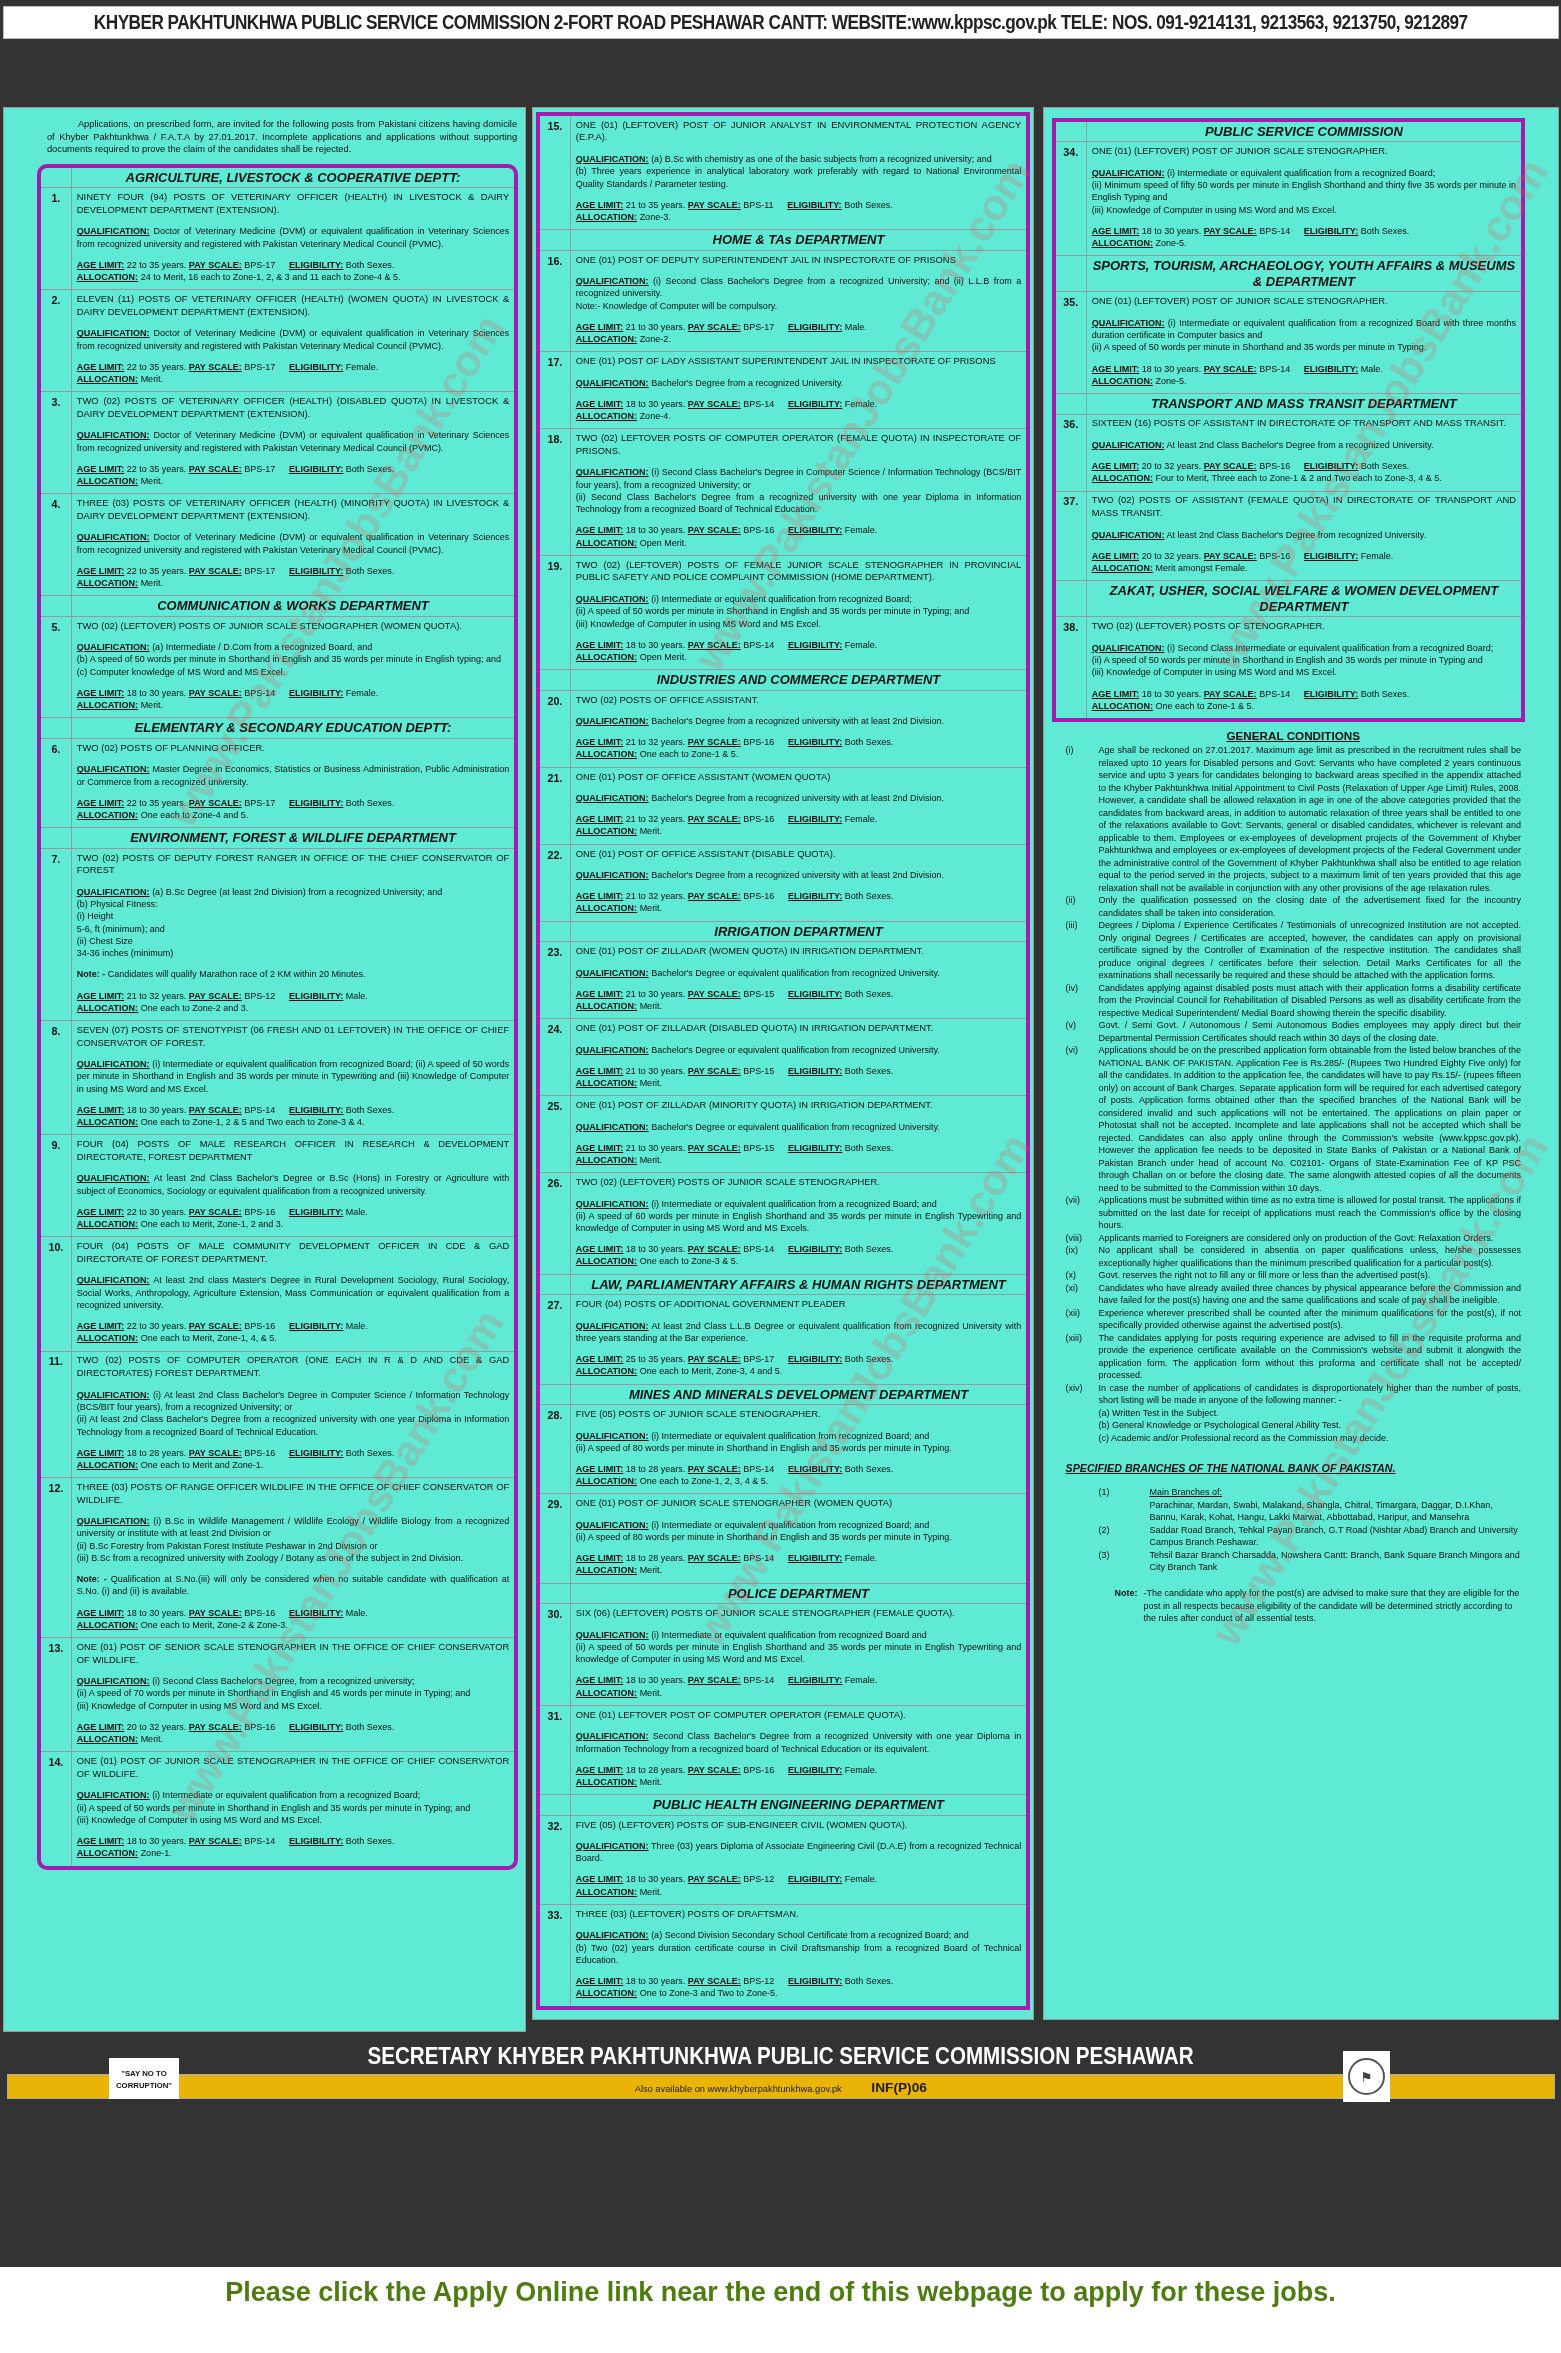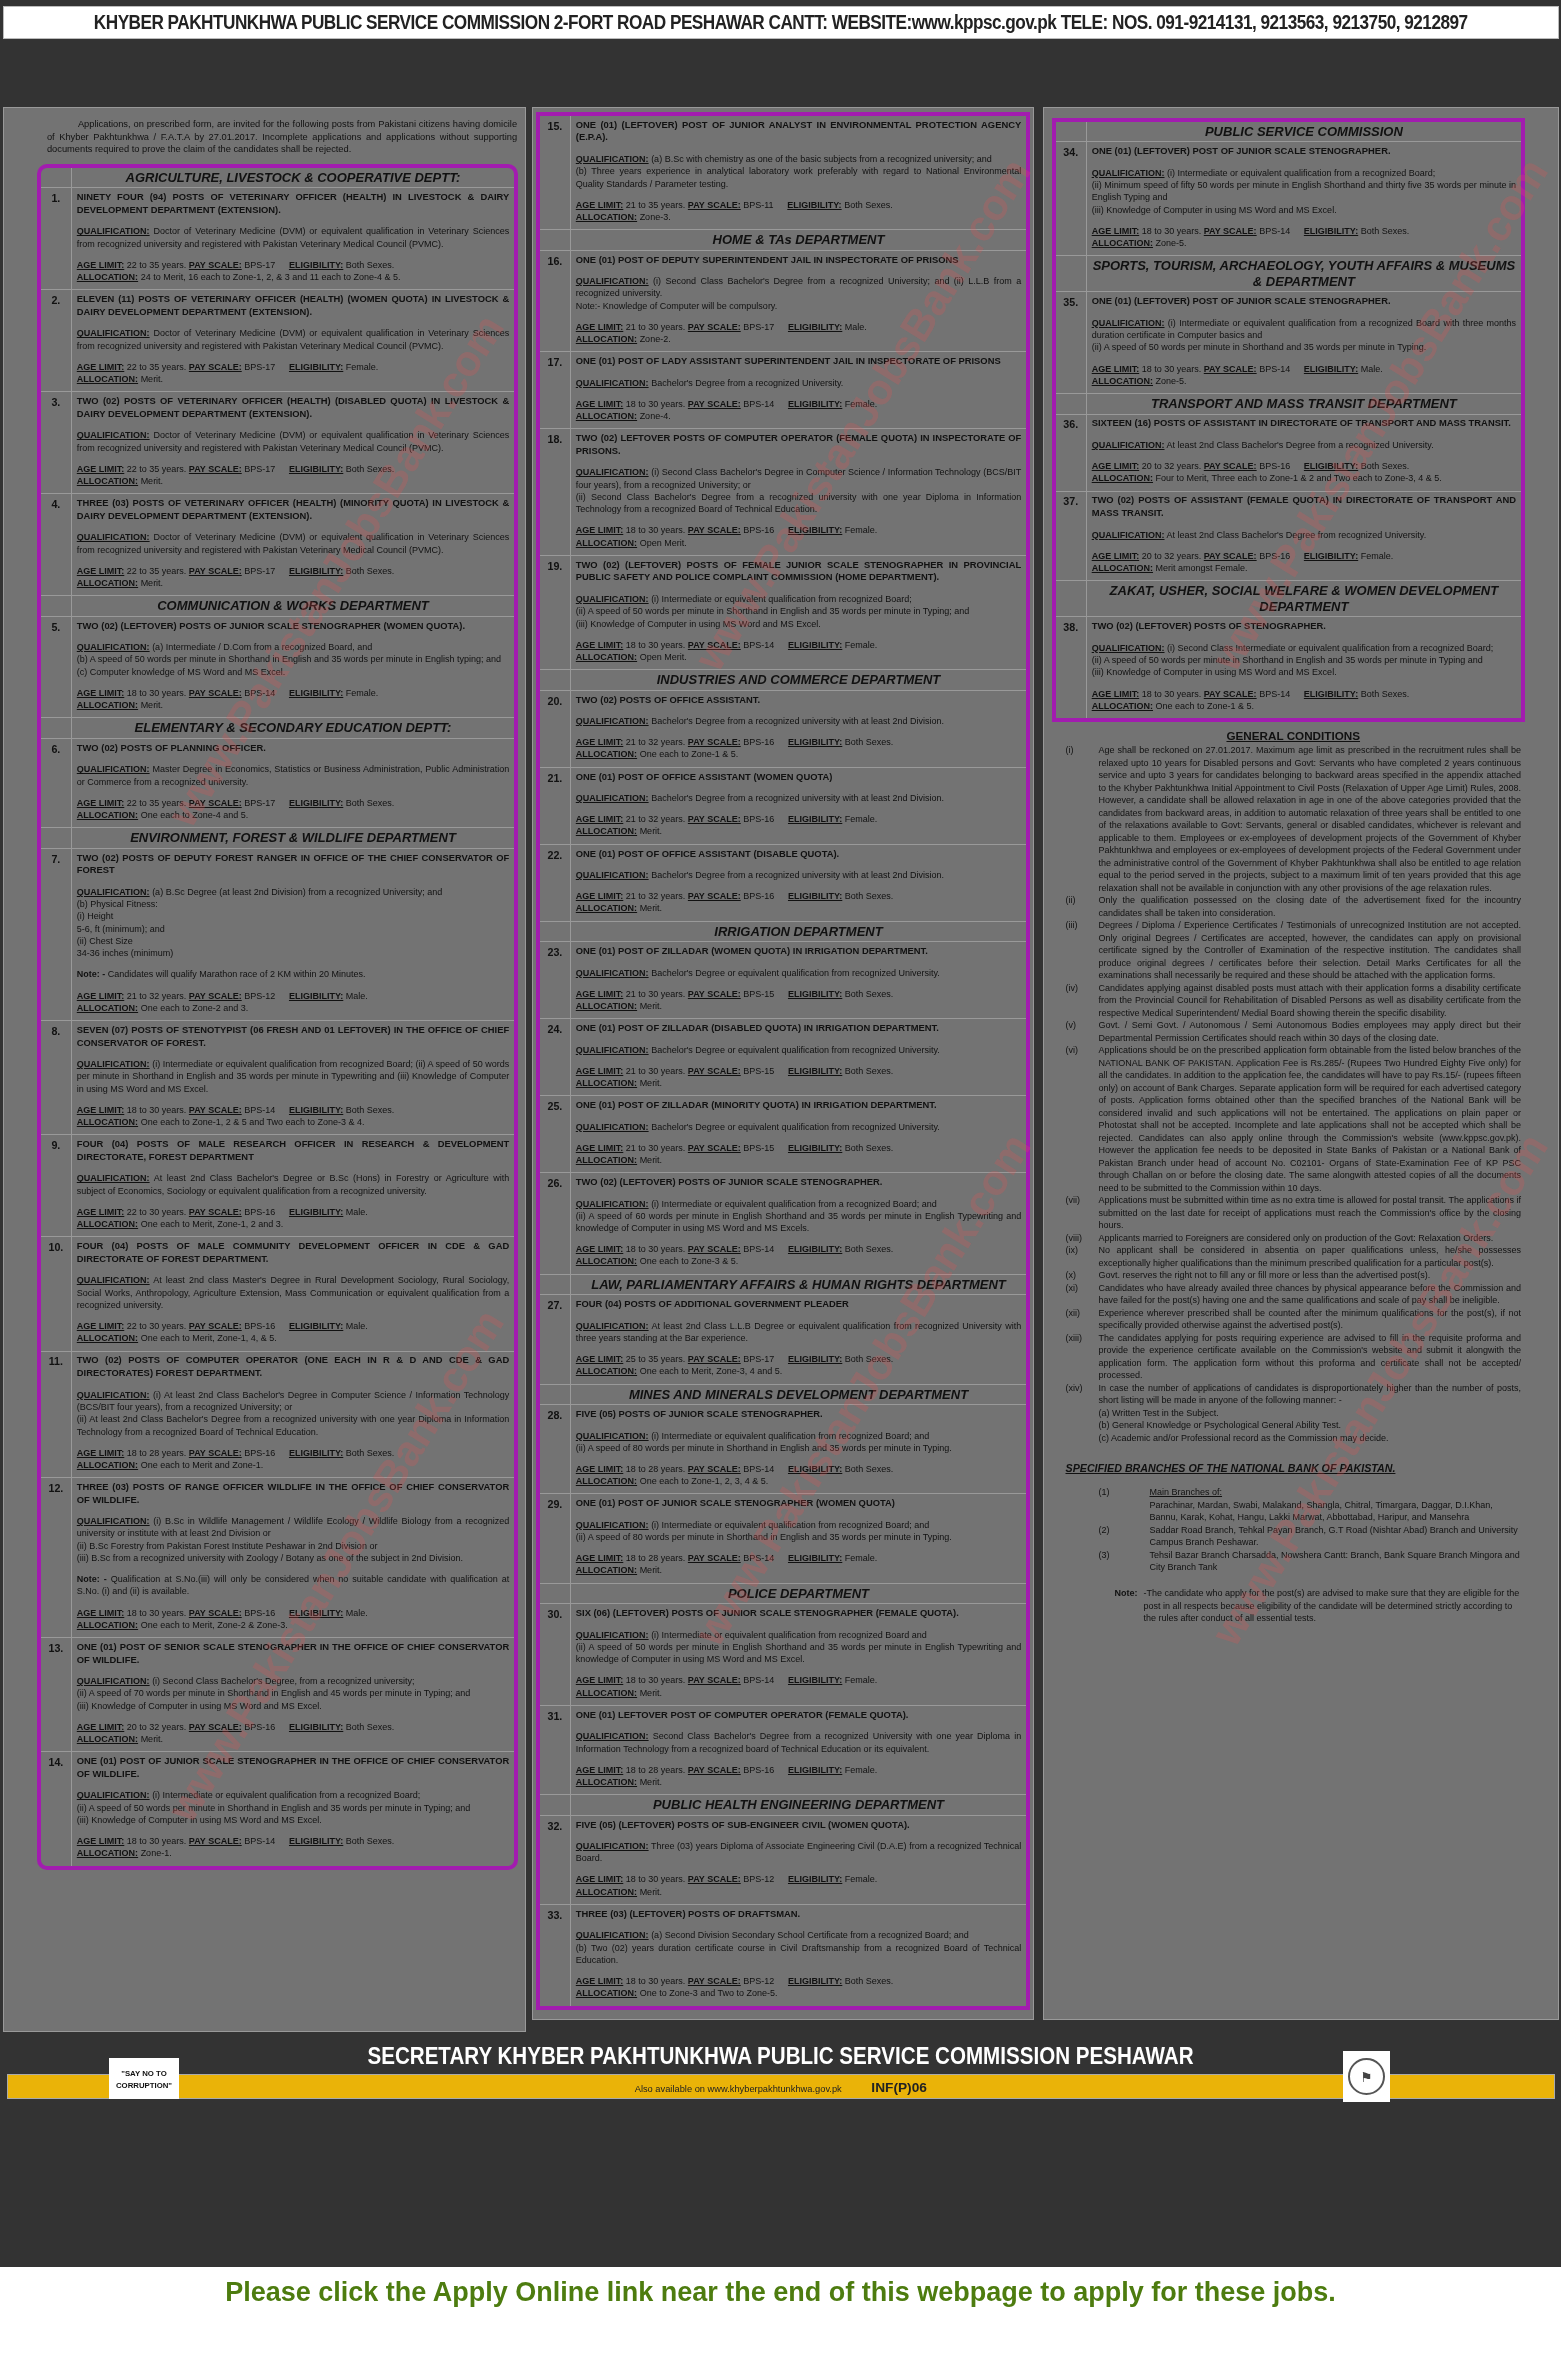--- a/index.html
+++ b/index.html
@@ -5,35 +5,35 @@
   * { box-sizing: border-box; margin: 0; padding: 0; }
   html, body { width: 1561px; background: #ffffff; }
   body { font-family: "Liberation Sans", sans-serif; color: #111; }
   .frame { position: relative; width: 1561px; height: 2267px; background: #333333; padding: 0; }
   .top-band { position: absolute; left: 2.9px; top: 5.9px; width: 1556px; height: 33px; background: #fff; border: 1px solid #bbb;
     display: flex; align-items: center; justify-content: center; }
   .top-band span { font-family: "Liberation Sans", sans-serif; font-weight: bold; font-size: 20px; letter-spacing: -0.6px; color: #222; transform: scaleX(0.86); white-space: nowrap; }
   .title-row { position: absolute; left: 0; top: 41px; width: 1561px; height: 64px; }
   .title-row .title { position: absolute; left: 0; width: 1561px; top: 0; text-align: center; color: #fff; font-weight: bold; font-size: 62px; letter-spacing: -2px; transform: scaleX(0.78); transform-origin: center; line-height: 64px; }
   .title-row .dated { position: absolute; right: 21.5px; top: 27px; color: #fff; font-weight: bold; font-size: 13.7px; transform: scaleX(0.85); transform-origin: right; }
-  .col { position: absolute; top: 107px; background: #737373; border: 1px solid #999; }
+  .col { position: absolute; top: 107px; background: #5eead4; border: 1px solid #999; }
   .col-1 { left: 2.9px; width: 523px; height: 1925px; }
   .col-2 { left: 532px; width: 502px; height: 1913px; top: 107px; }
   .col-3 { left: 1043px; width: 516px; height: 1913px; }
   .intro { font-size: 9.3px; line-height: 12.7px; text-align: justify; padding: 9.8px 7.8px 7.8px 43px; text-indent: 31px; }
   .tbl { margin: 0 5.9px; border: 4px solid #a21caf; }
   .col-1 .tbl { margin-left: 33px; margin-right: 6.8px; border-radius: 10px; }
   .col-2 .tbl { margin: 3.9px 2.9px 0 2.9px; }
   .col-3 .tbl { margin: 9.8px 33px 0 7.8px; }
   .row { display: flex; border-top: 1px solid #999; }
   .row:first-child { border-top: none; }
   .num { width: 31px; flex: none; border-right: 1px solid #999; font-weight: bold; font-size: 10.7px; text-align: center; padding-top: 3.9px; }
   .body { flex: 1; padding: 2.9px 4.9px 5.9px 4.9px; font-size: 9px; line-height: 12.3px; text-align: justify; }
   .dept .body { text-align: center; font-style: italic; font-weight: bold; font-size: 13px; line-height: 15.6px; padding: 2px 3.9px; }
-  .post { font-weight: bold; font-size: 9.4px; line-height: 12.7px; text-transform: uppercase; margin-bottom: 8.8px; }
+  .post { font-weight: normal; font-size: 9.4px; line-height: 12.7px; text-transform: uppercase; margin-bottom: 8.8px; }
   .lbl { font-weight: bold; text-decoration: underline; }
   .q { margin-bottom: 8.8px; }
   .q p { margin: 0; }
   .meta { }
   .meta .gap { display: inline-block; width: 13.7px; }
   .note { margin-bottom: 8.8px; }
   .gc { padding: 7.8px 37px 0 21.5px; font-size: 9px; line-height: 12.5px; }
   .gc h3 { text-align: center; font-size: 11.7px; text-decoration: underline; margin-bottom: 2px; }
   .gc-item { display: flex; text-align: justify; }
   .gc-item .rn { width: 33px; flex: none; }

